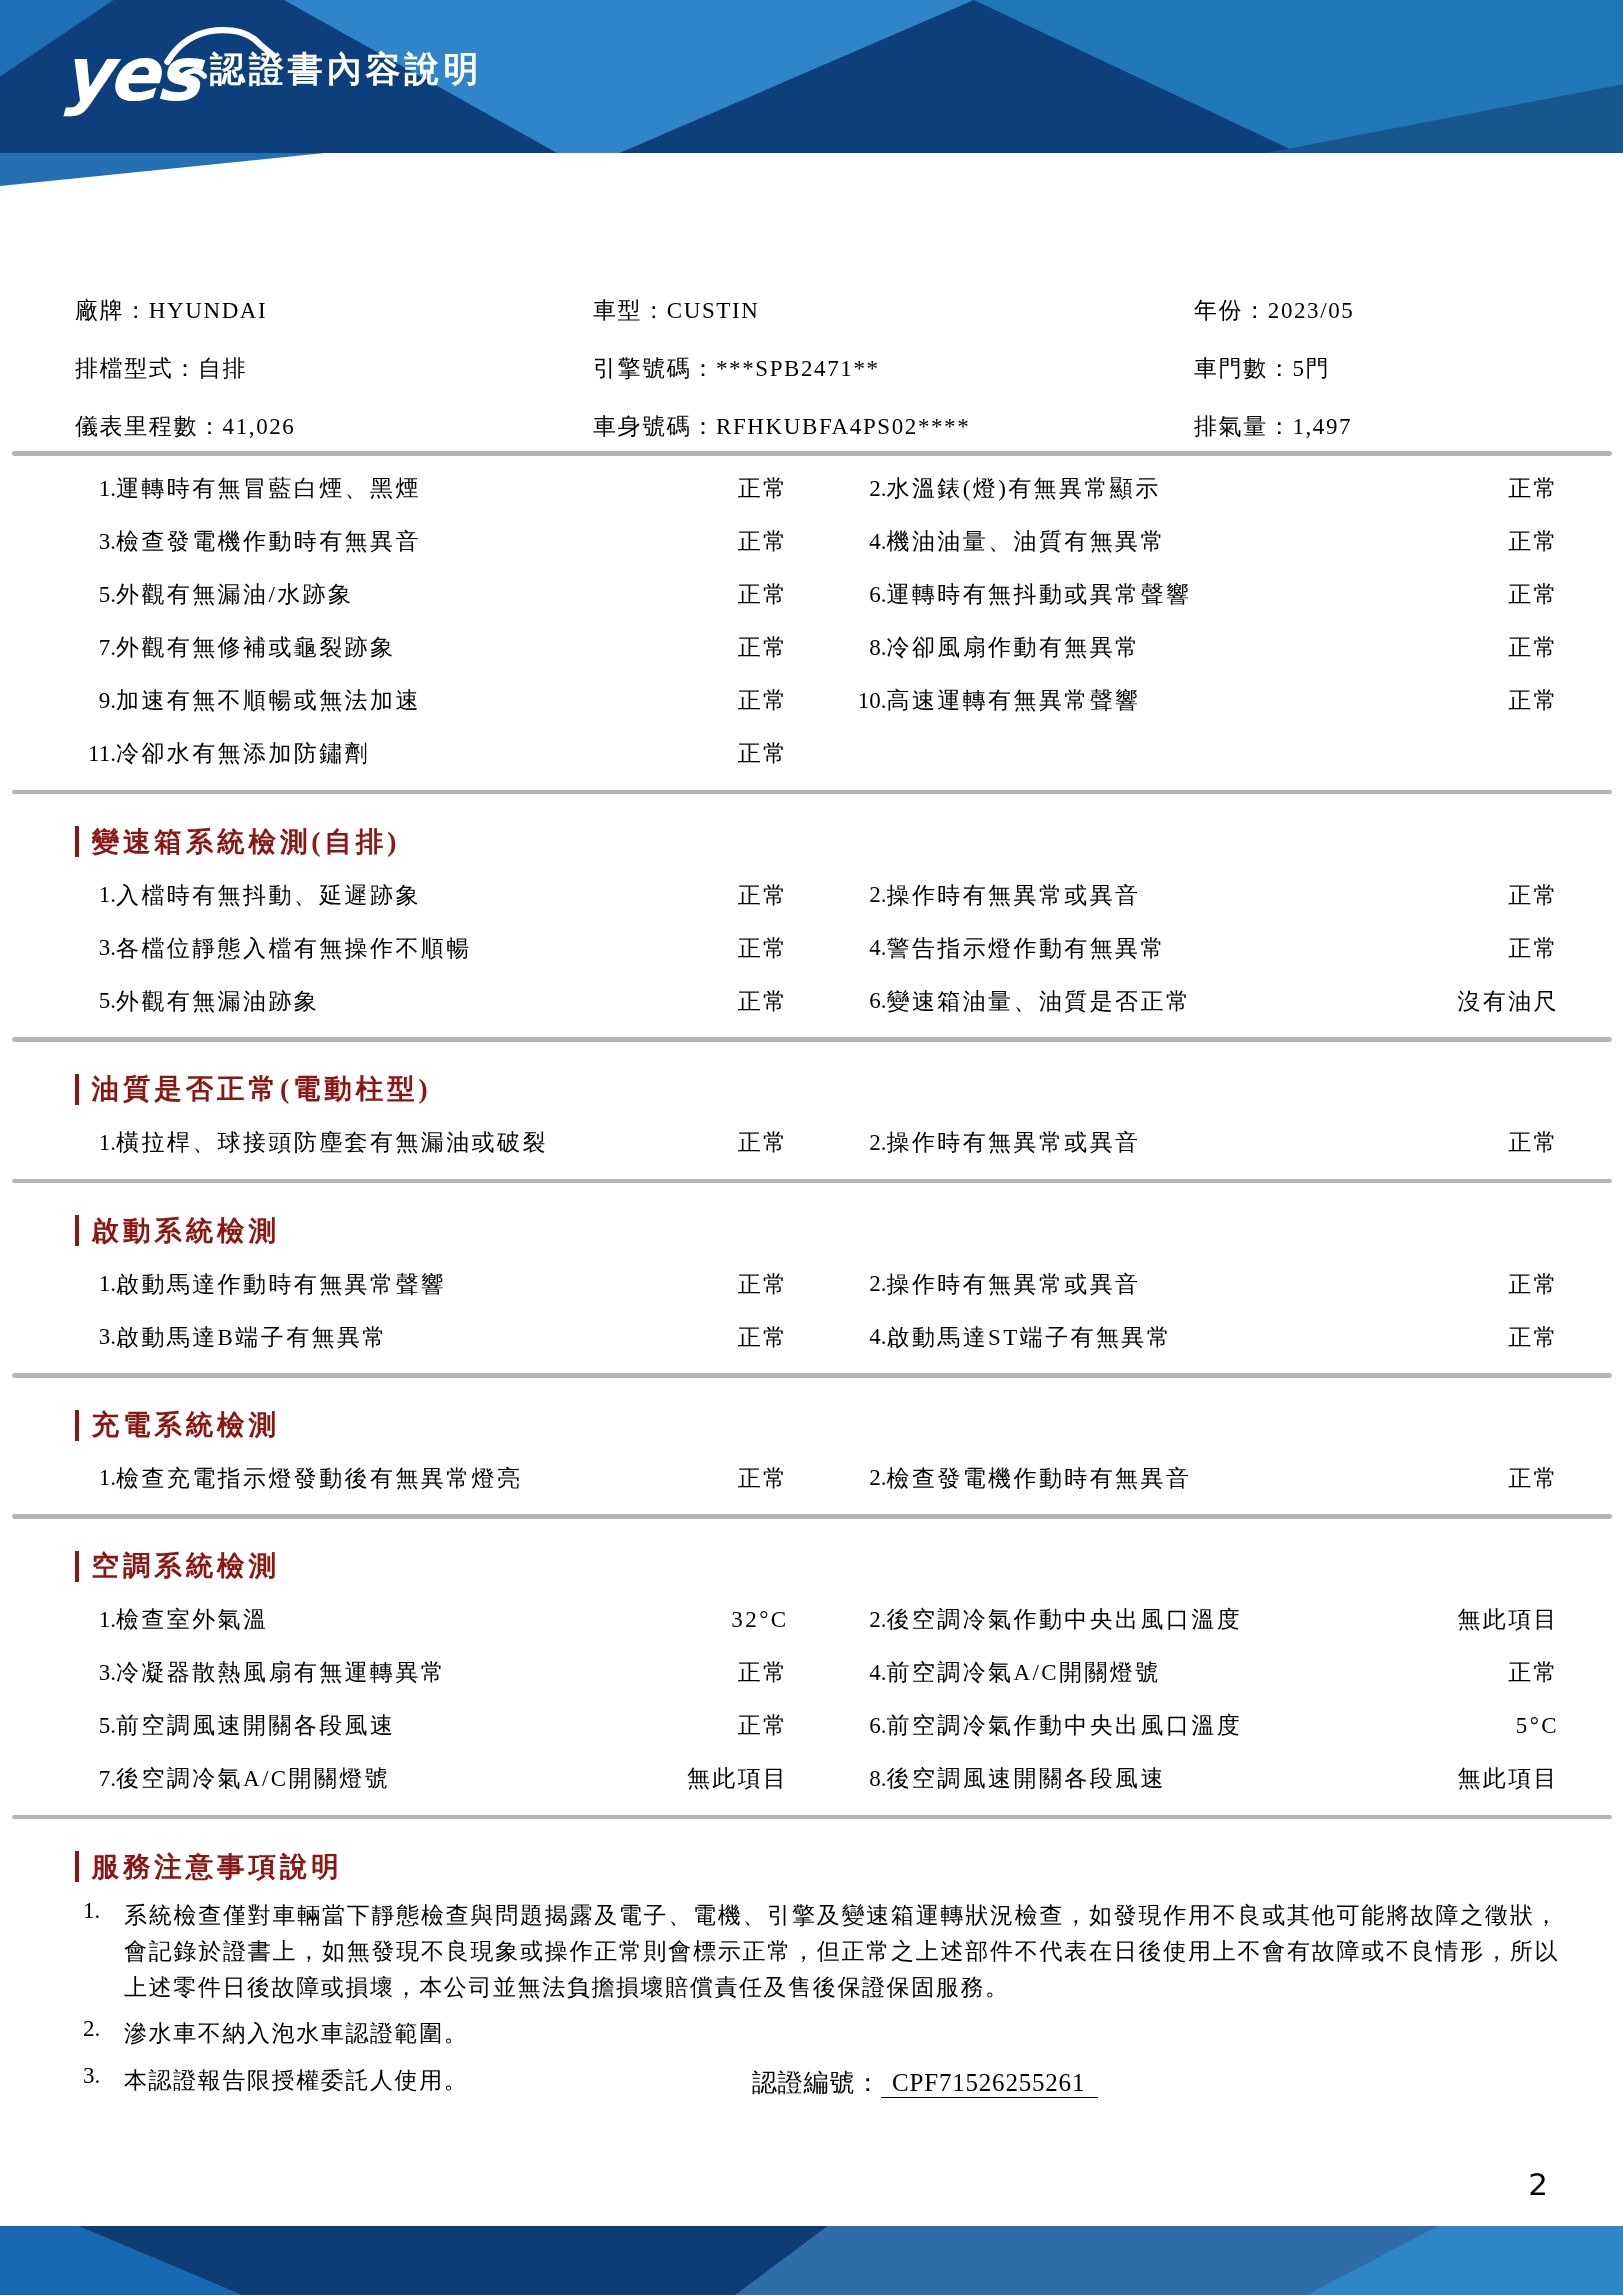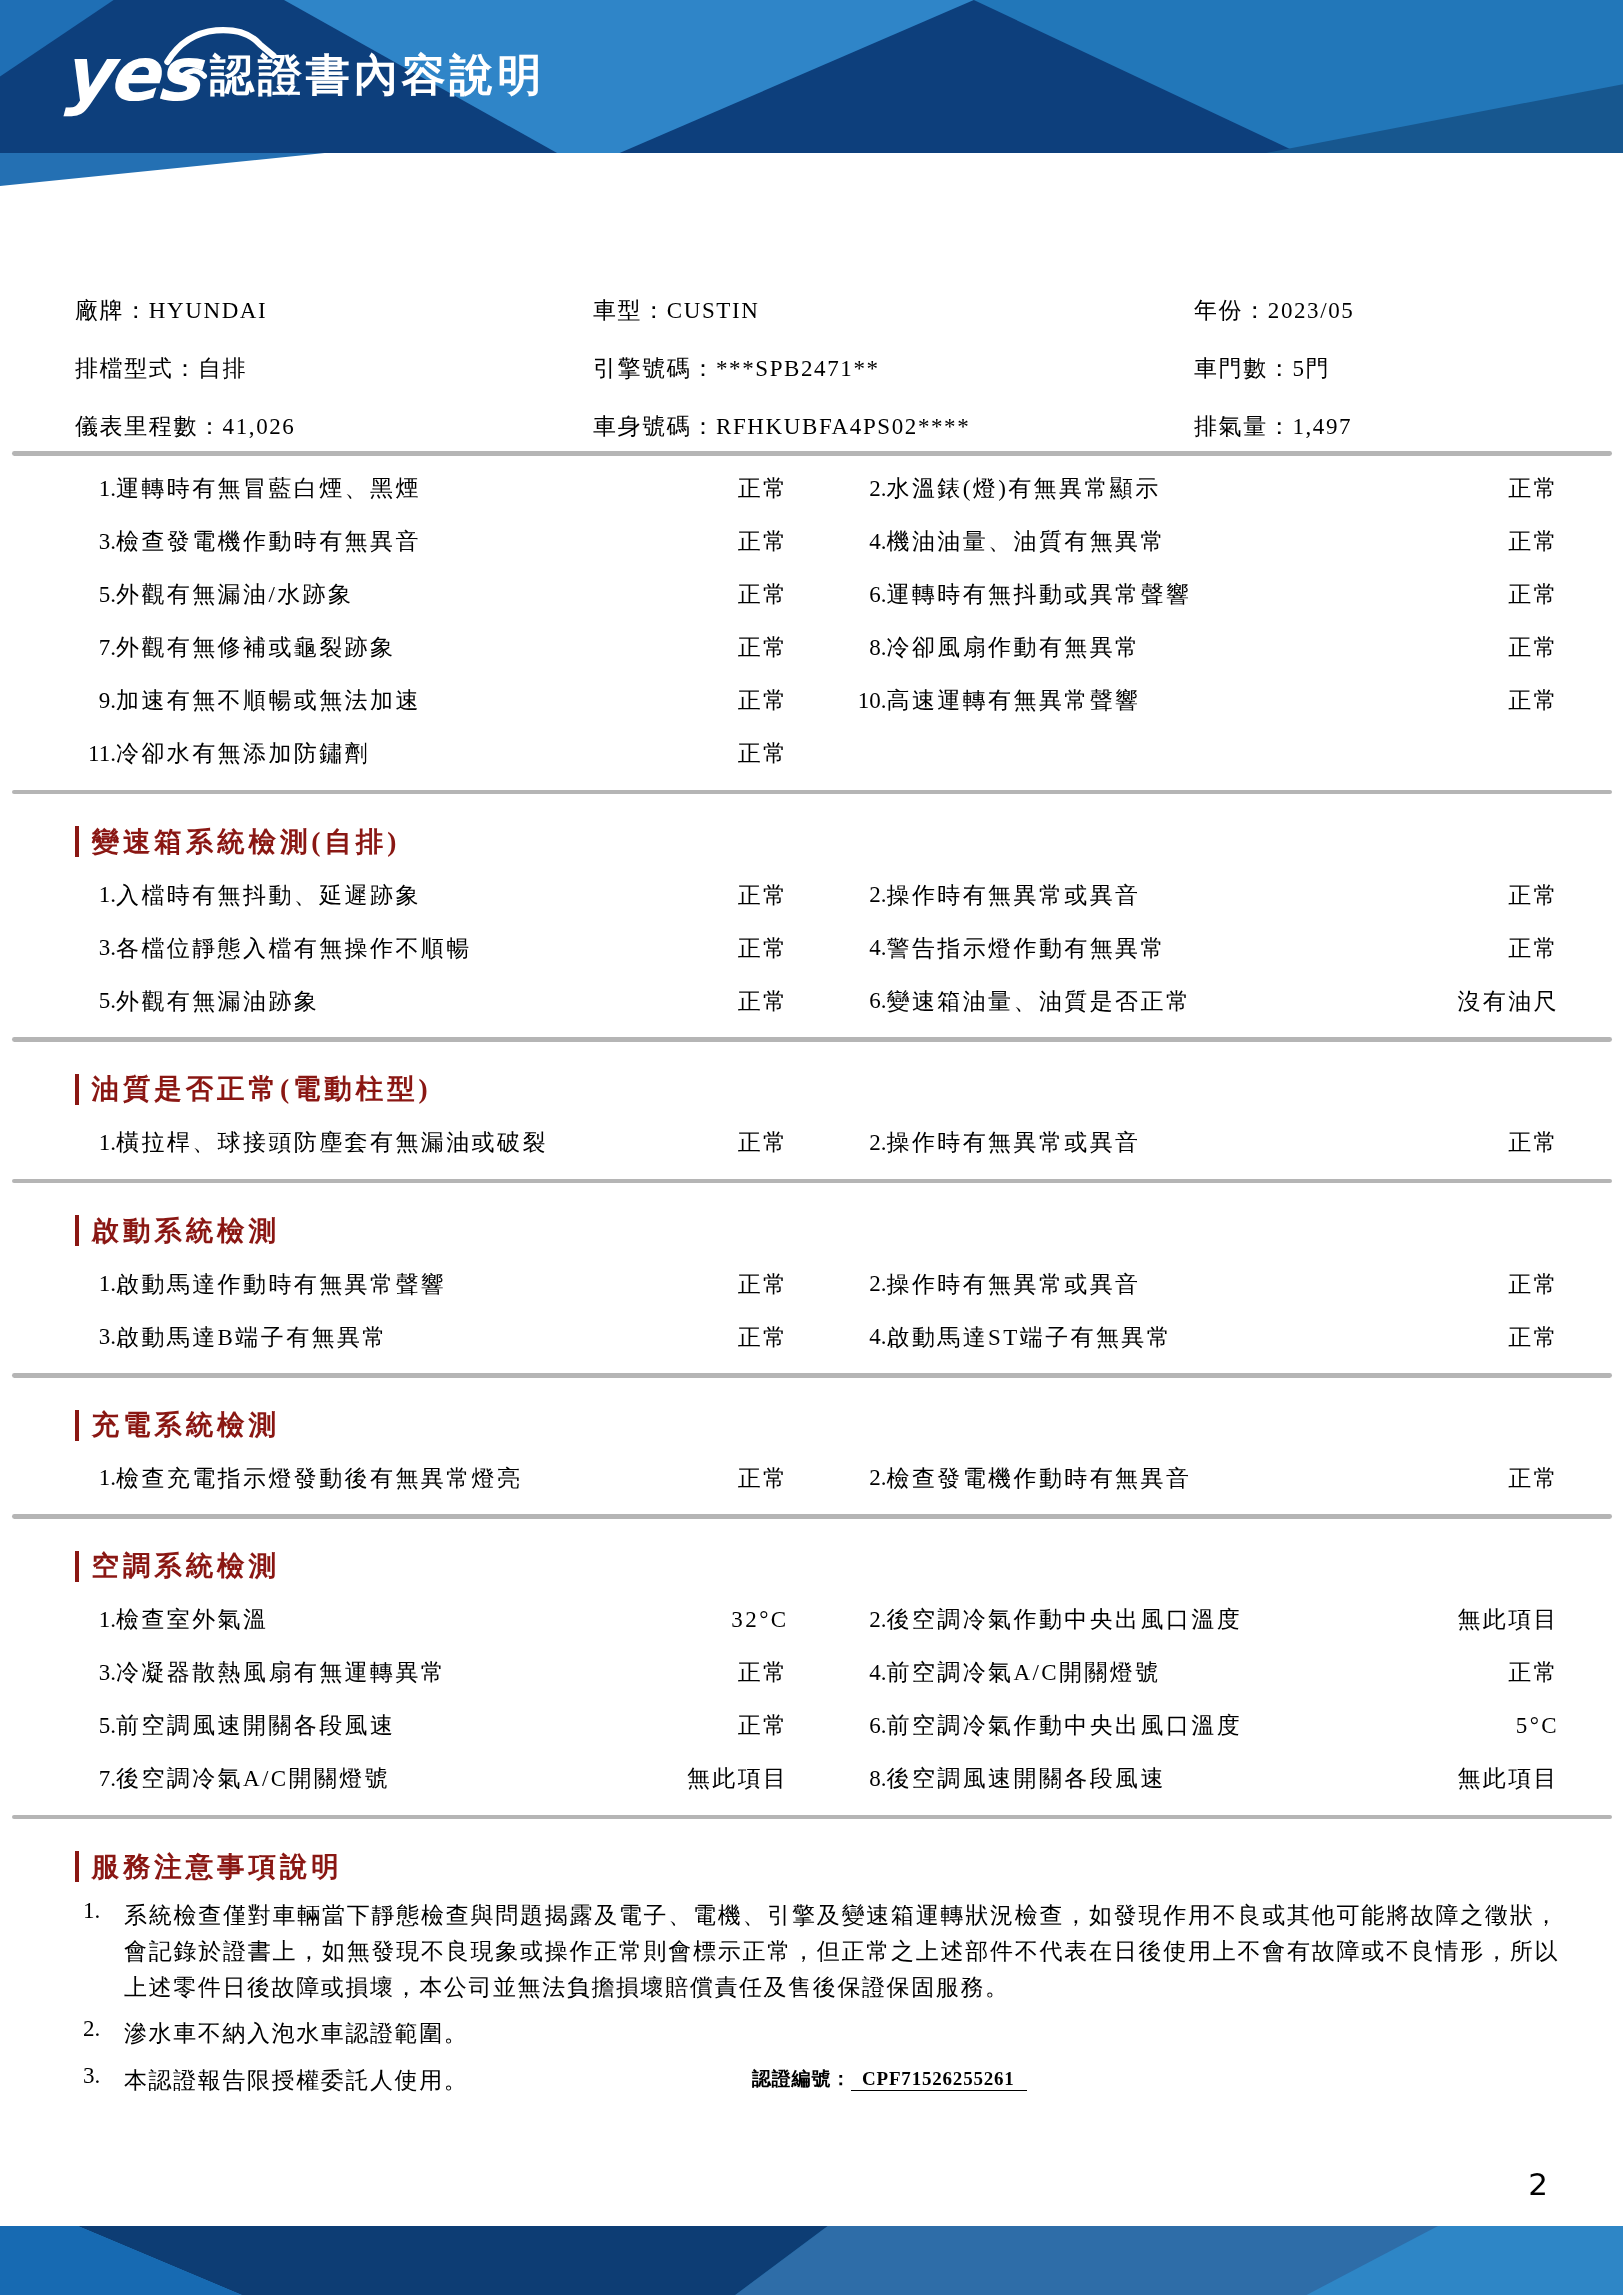--- a/index.html
+++ b/index.html
@@ -28,21 +28,21 @@
   .logo-text {
     color:#fff; font-family:"DejaVu Sans","Liberation Sans",sans-serif;
     font-weight:bold; font-style:italic; font-size:75px; letter-spacing:-3.1px;
     transform: skewX(-6deg); line-height:1;
   }
   .logo-car { position:absolute; left:93px; top:-3.1px; }
 
   .header-title {
     position:absolute; left:210px; top:46px;
     color:#fff; font-family:"DejaVu Sans","Liberation Sans",sans-serif;
-    font-weight:bold; font-size:44px; letter-spacing:3.9px;
+    font-weight:bold; font-size:35px; letter-spacing:3.9px;
   }
 
   
   .content { position:absolute; top:171px; left:0; width:100%; padding:0 64px 0 75px; }
 
   .info-grid {
     margin-top:124px;
     display:grid; grid-template-columns: 518px 601px 1fr;
     row-gap: 27px;
     font-size:23px; letter-spacing:1.6px;
@@ -65,21 +65,21 @@
   .item-row { display:flex; align-items:center; height:53px; font-size:23px; }
   .item-no  { min-width:41px; text-align:right; letter-spacing:0; flex:none; }
   .item-label { letter-spacing:2.4px; white-space:nowrap; }
   .item-result { margin-left:auto; text-align:right; letter-spacing:2.4px; white-space:nowrap; }
 
   
   .notes { margin-top:7.9px; font-size:23px; }
   .note-row { display:flex; margin-top:11px; }
   .note-no { min-width:49px; flex:none; letter-spacing:0; padding-left:7.9px; }
   .note-text { flex:1; letter-spacing:1.6px; line-height:1.55; text-align:justify; }
-  .cert-line { margin-top:-33px; margin-left:677px; font-size:19px; letter-spacing:0.8px;font-weight:bold; }
+  .cert-line { margin-top:-33px; margin-left:677px; font-size:25px; letter-spacing:0.8px; }
   .cert-number {
     font-family:"Liberation Serif","DejaVu Serif",serif;
     border-bottom:1.6px solid #000; padding:0 12.6px 1.6px 11px;
   }
 
   .page-number { position:absolute; right:75px; bottom:93px; font-size:31px;
                  font-family:"DejaVu Sans","Liberation Sans",sans-serif; }
 
   
   .footer-band { position:absolute; bottom:0; left:0; width:100%; height:69px; background:#2e86c6; }

